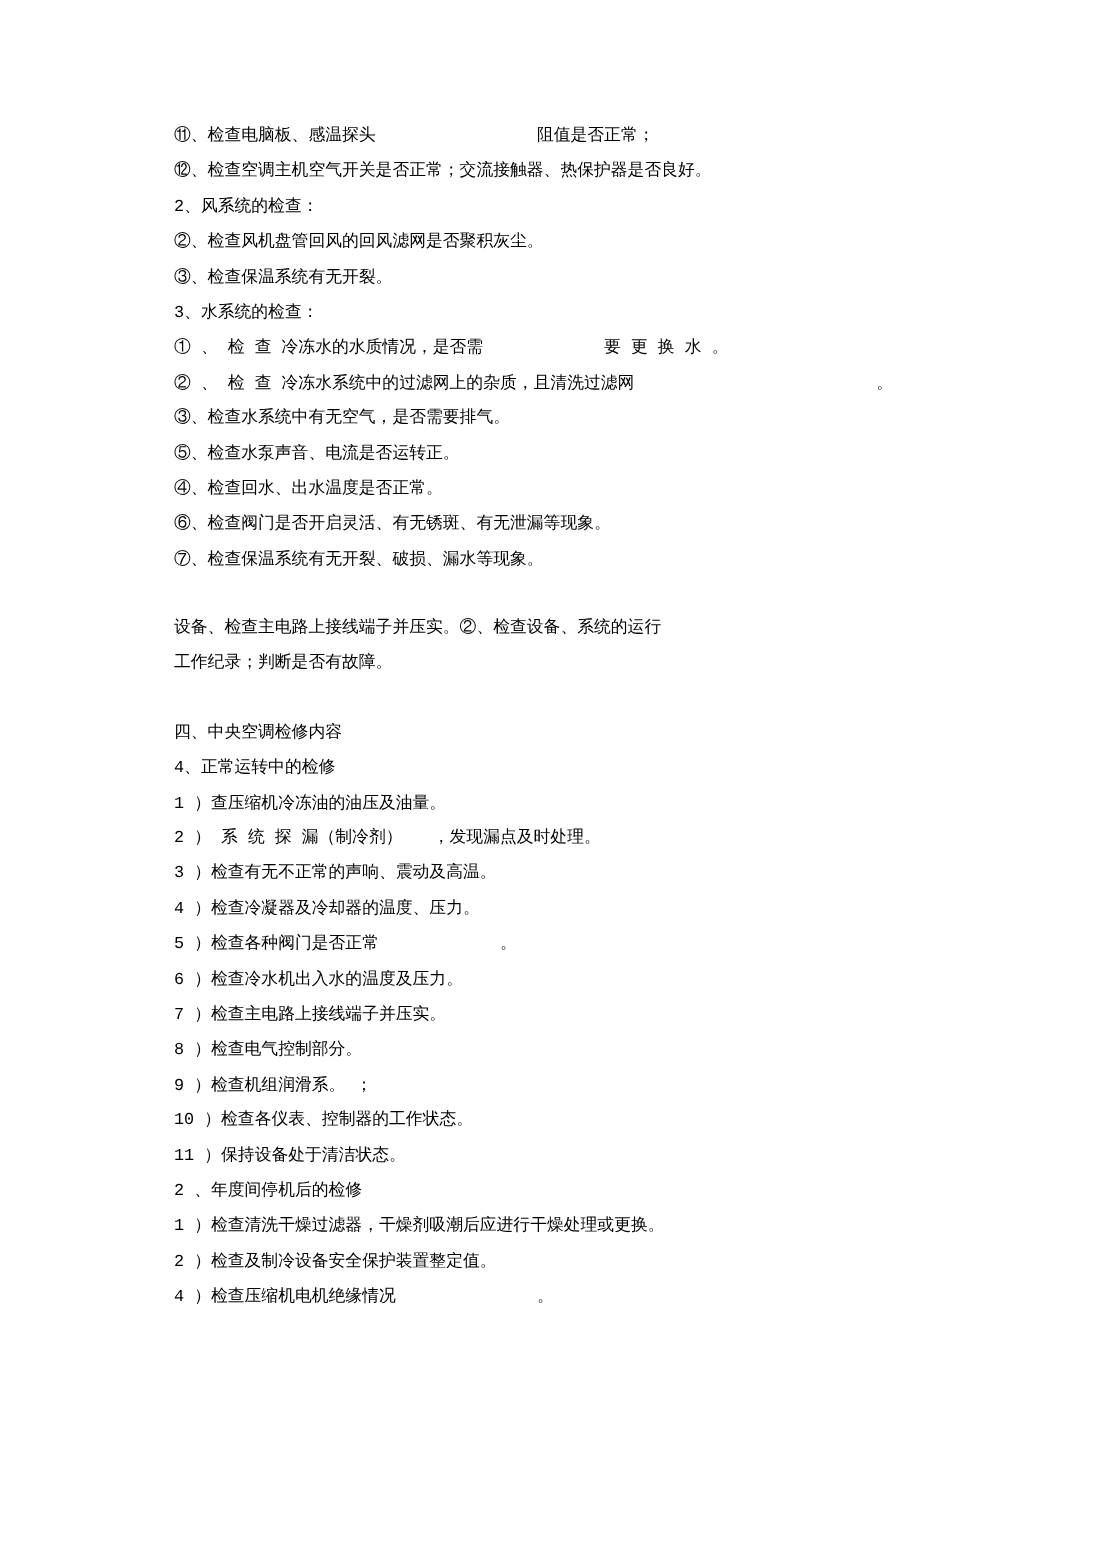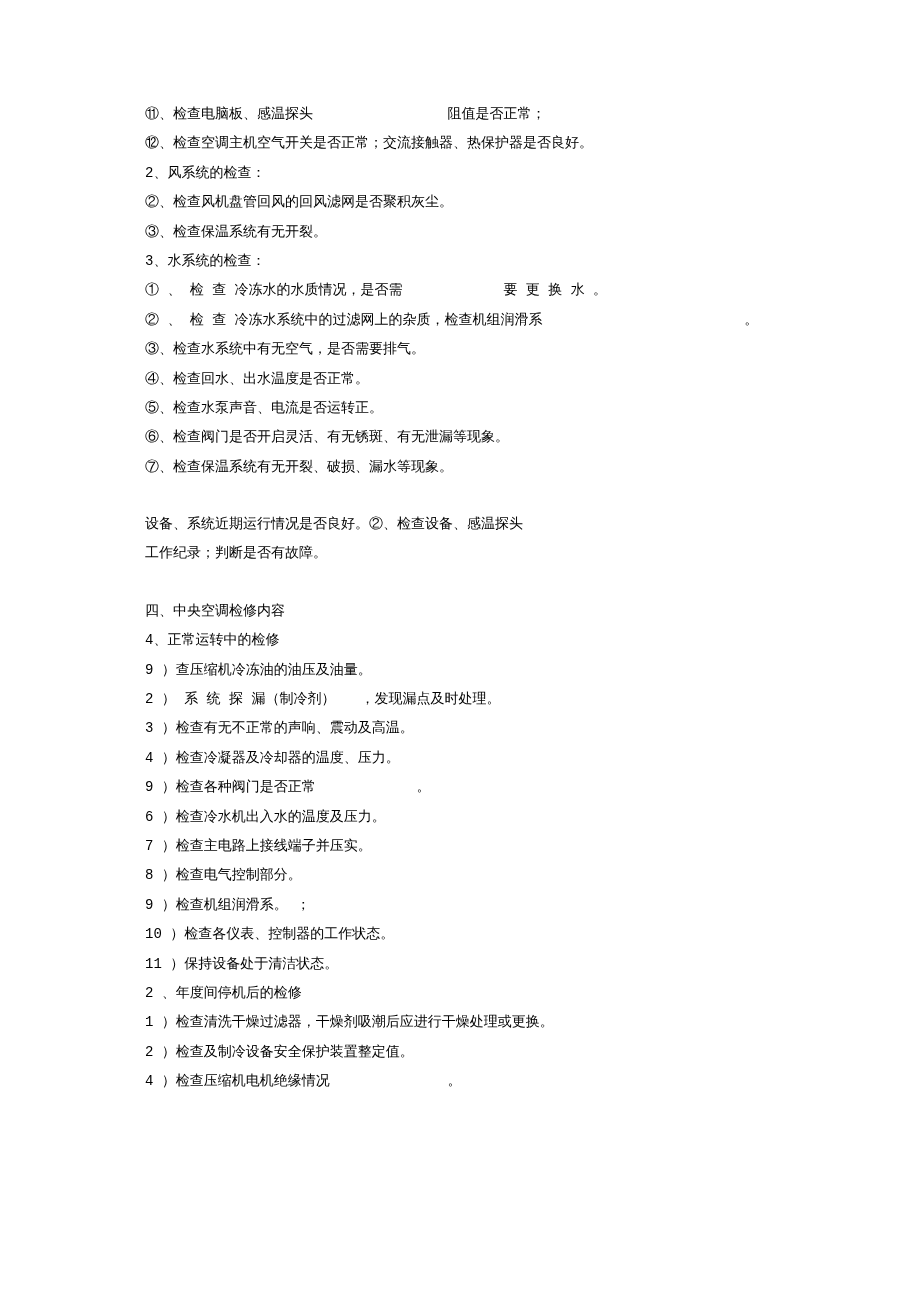--- a/index.html
+++ b/index.html
@@ -20,45 +20,45 @@
 
 <div>
   <div>
     <span class="line">⑪、检查电脑板、感温探头                阻值是否正常；</span>
     <span class="line">⑫、检查空调主机空气开关是否正常；交流接触器、热保护器是否良好。</span>
     <span class="line">2、风系统的检查：</span>
     <span class="line">②、检查风机盘管回风的回风滤网是否聚积灰尘。</span>
     <span class="line">③、检查保温系统有无开裂。</span>
     <span class="line">3、水系统的检查：</span>
     <span class="line">① 、 检 查 冷冻水的水质情况，是否需            要 更 换 水 。</span>
-    <span class="line">② 、 检 查 冷冻水系统中的过滤网上的杂质，检查机组润滑系                        。</span>
+    <span class="line">② 、 检 查 冷冻水系统中的过滤网上的杂质，且清洗过滤网                        。</span>
     <span class="line">③、检查水系统中有无空气，是否需要排气。</span>
+    <span class="line">⑤、检查水泵声音、电流是否运转正。</span>
     <span class="line">④、检查回水、出水温度是否正常。</span>
-    <span class="line">⑤、检查水泵声音、电流是否运转正。</span>
     <span class="line">⑥、检查阀门是否开启灵活、有无锈斑、有无泄漏等现象。</span>
     <span class="line">⑦、检查保温系统有无开裂、破损、漏水等现象。</span>
   </div>
 
   <div class="gap"></div>
 
   <div>
-    <span class="line">设备、系统近期运行情况是否良好。②、检查设备、感温探头</span>
+    <span class="line">设备、检查主电路上接线端子并压实。②、检查设备、系统的运行</span>
     <span class="line">工作纪录；判断是否有故障。</span>
   </div>
 
   <div class="gap"></div>
 
   <div>
     <span class="line">四、中央空调检修内容</span>
     <span class="line">4、正常运转中的检修</span>
-    <span class="line">9 ）查压缩机冷冻油的油压及油量。</span>
+    <span class="line">1 ）查压缩机冷冻油的油压及油量。</span>
     <span class="line">2 ） 系 统 探 漏（制冷剂）   ，发现漏点及时处理。</span>
     <span class="line">3 ）检查有无不正常的声响、震动及高温。</span>
     <span class="line">4 ）检查冷凝器及冷却器的温度、压力。</span>
-    <span class="line">9 ）检查各种阀门是否正常            。</span>
+    <span class="line">5 ）检查各种阀门是否正常            。</span>
     <span class="line">6 ）检查冷水机出入水的温度及压力。</span>
     <span class="line">7 ）检查主电路上接线端子并压实。</span>
     <span class="line">8 ）检查电气控制部分。</span>
     <span class="line">9 ）检查机组润滑系。 ；</span>
     <span class="line">10 ）检查各仪表、控制器的工作状态。</span>
     <span class="line">11 ）保持设备处于清洁状态。</span>
     <span class="line">2 、年度间停机后的检修</span>
     <span class="line">1 ）检查清洗干燥过滤器，干燥剂吸潮后应进行干燥处理或更换。</span>
     <span class="line">2 ）检查及制冷设备安全保护装置整定值。</span>
     <span class="line">4 ）检查压缩机电机绝缘情况              。</span>

